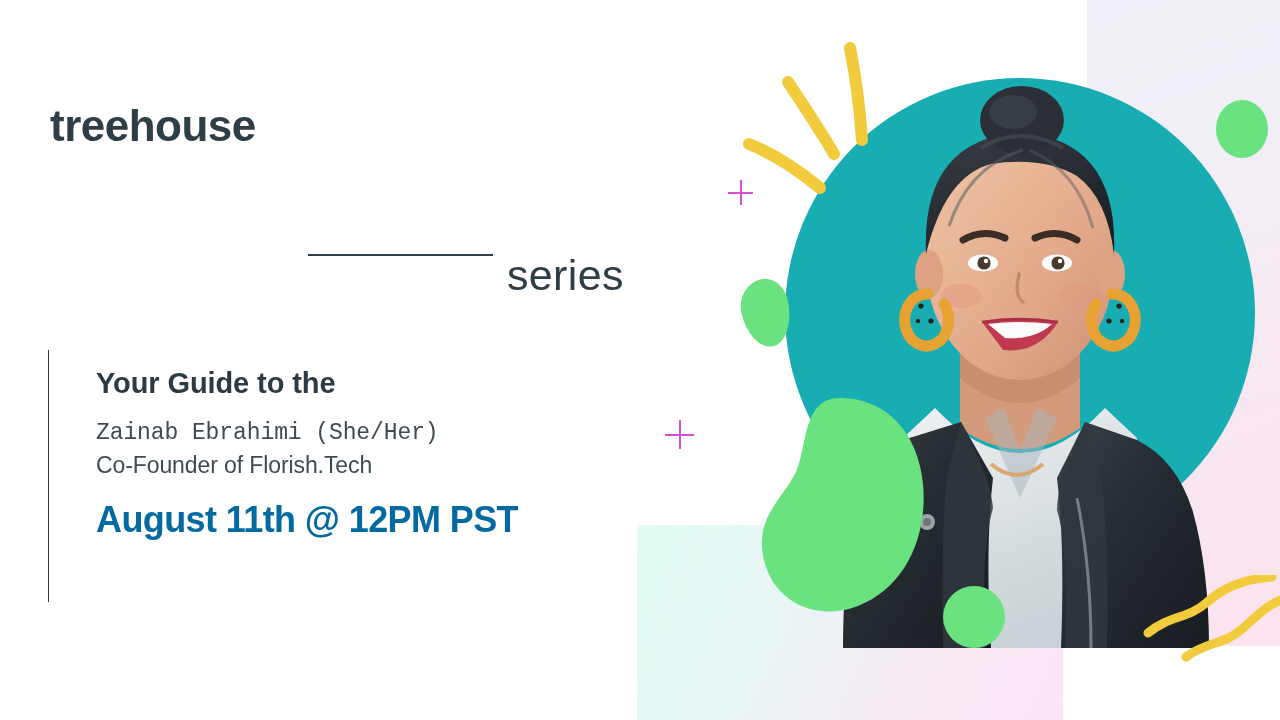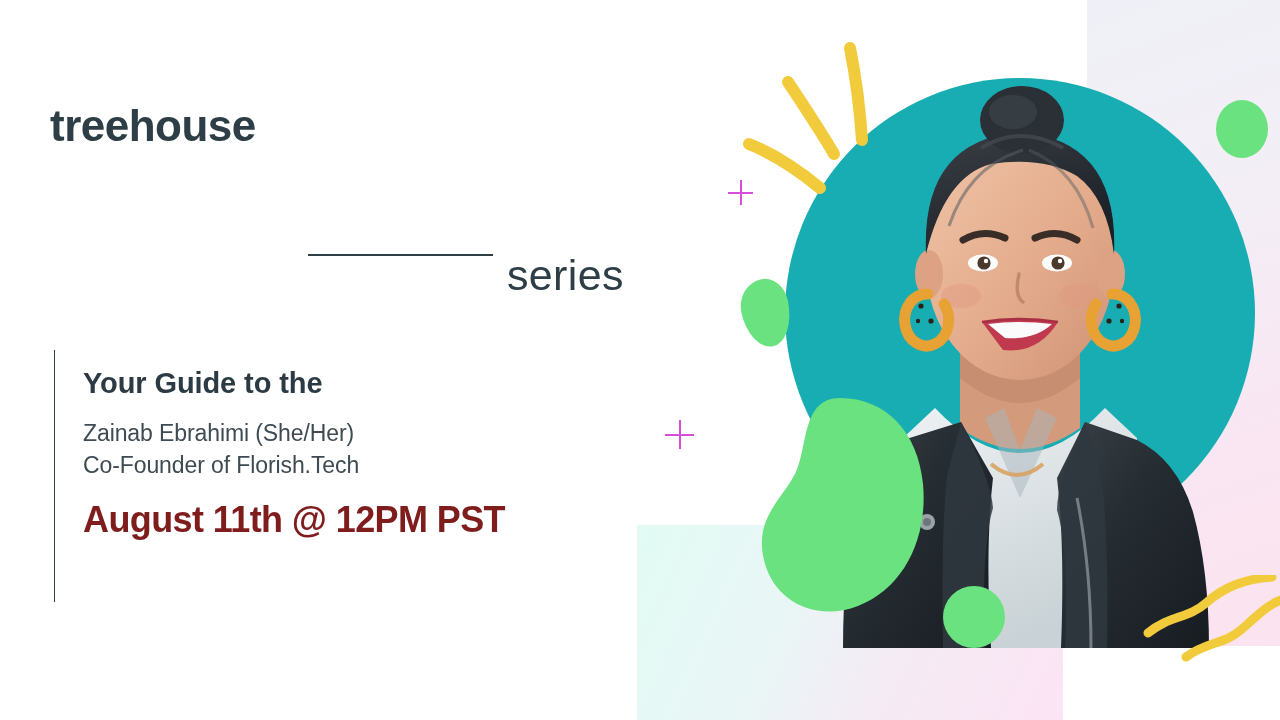--- a/index.html
+++ b/index.html
@@ -192,51 +192,51 @@
     font-size: 43px;
     font-weight: 500;
     color: #2e3e46;
     line-height: 1;
     letter-spacing: 0.4px;
   }
 
   
   .detail-block {
     position: absolute;
-    left: 54px;
+    left: 48px;
     top: 350px;
     width: 560px;
     height: 252px;
     border-left: 1.6px solid #2e3e46;
     box-sizing: border-box;
-    padding-left: 28px;
+    padding-left: 47px;
   }
   .talk-title {
     font-size: 29px;
     font-weight: 600;
     line-height: 1.32;
     color: #2b3a43;
     margin: 14px 0 0 0;
     letter-spacing: -0.1px;
   }
   .speaker-name,
   .speaker-role {
     font-size: 23px;
     font-weight: 400;
     line-height: 1.38;
     color: #3e4b53;
     margin: 0;
     letter-spacing: -0.1px;
   }
-  .speaker-name { margin-top: 16px; }
+  .speaker-name { margin-top: 16px; font-family: Liberation Mono, monospace; }
   .datetime {
     font-size: 36px;
     font-weight: 700;
     line-height: 1.2;
-    color: #7f1d1d;
+    color: #0369a1;
     margin: 16px 0 0 0;
     letter-spacing: -0.6px;
   }
 </style>
 </head>
 <body>
 
 <div class="slide">
 
   <div class="panel-right"></div>

